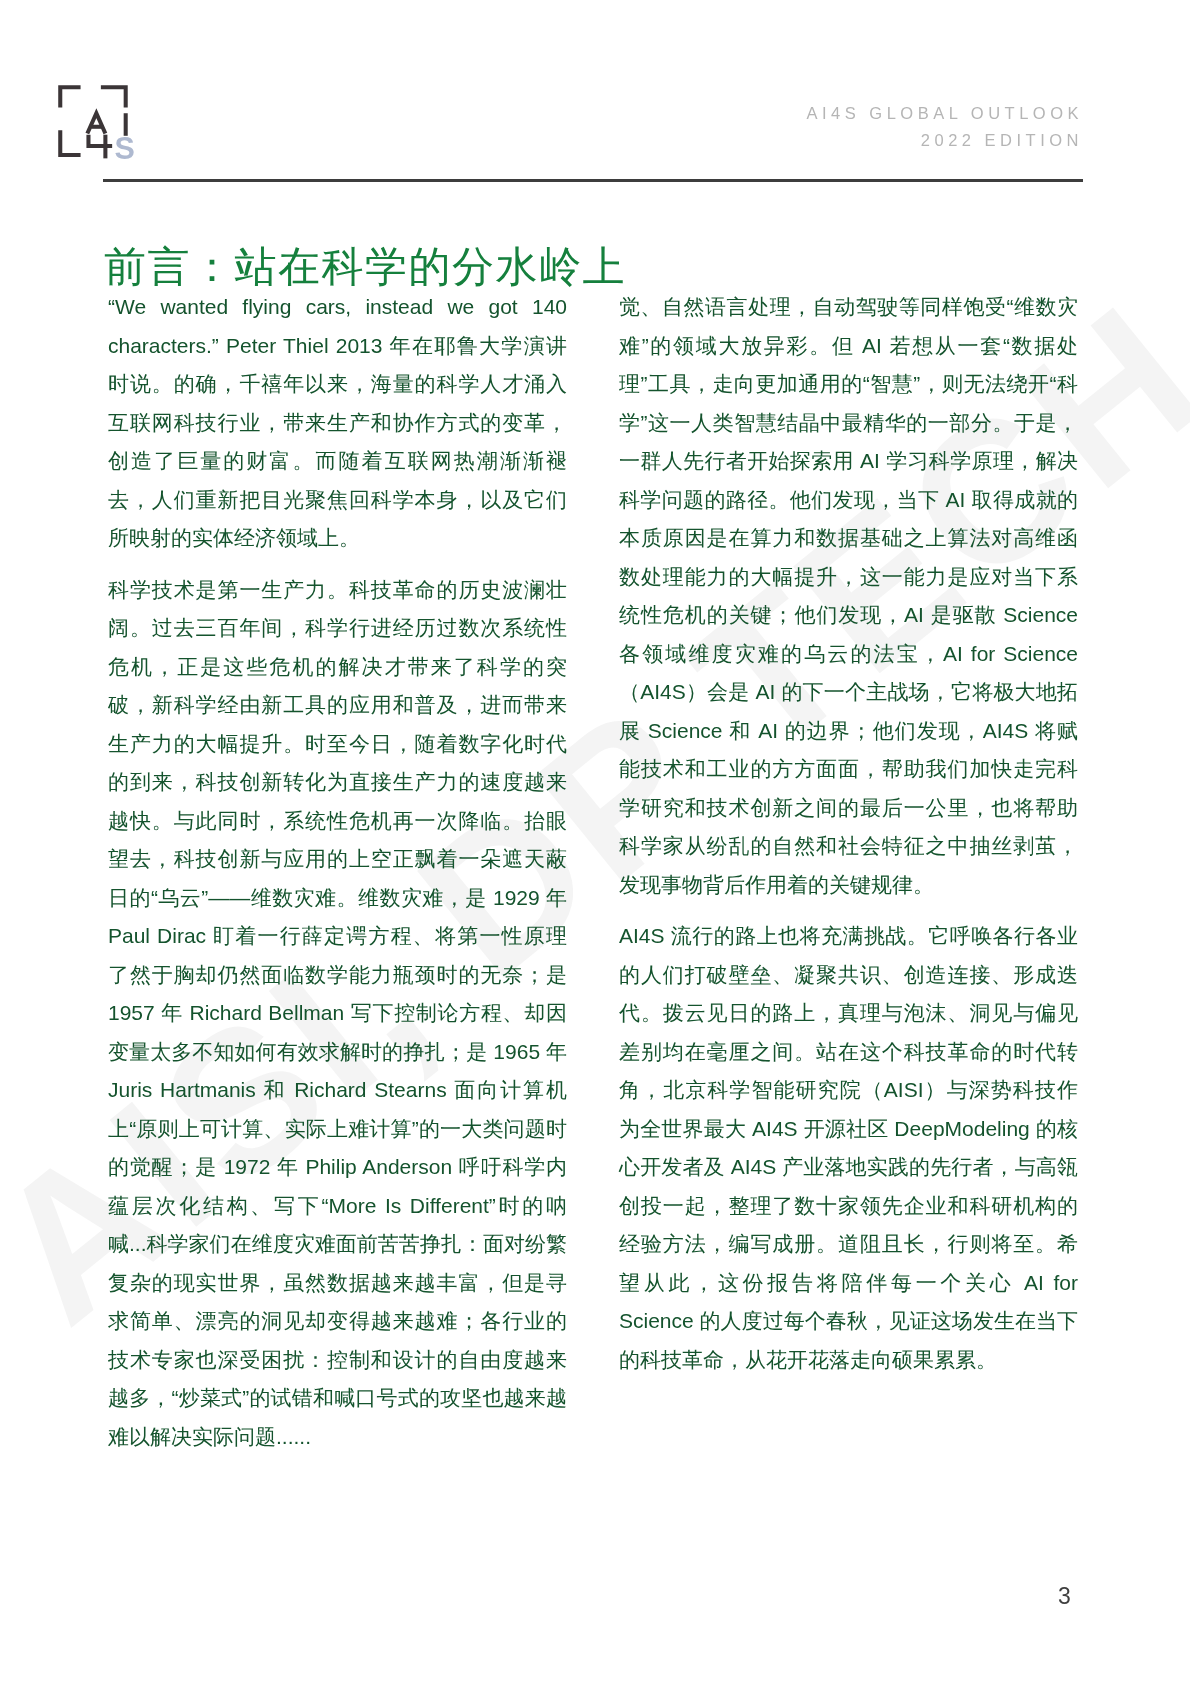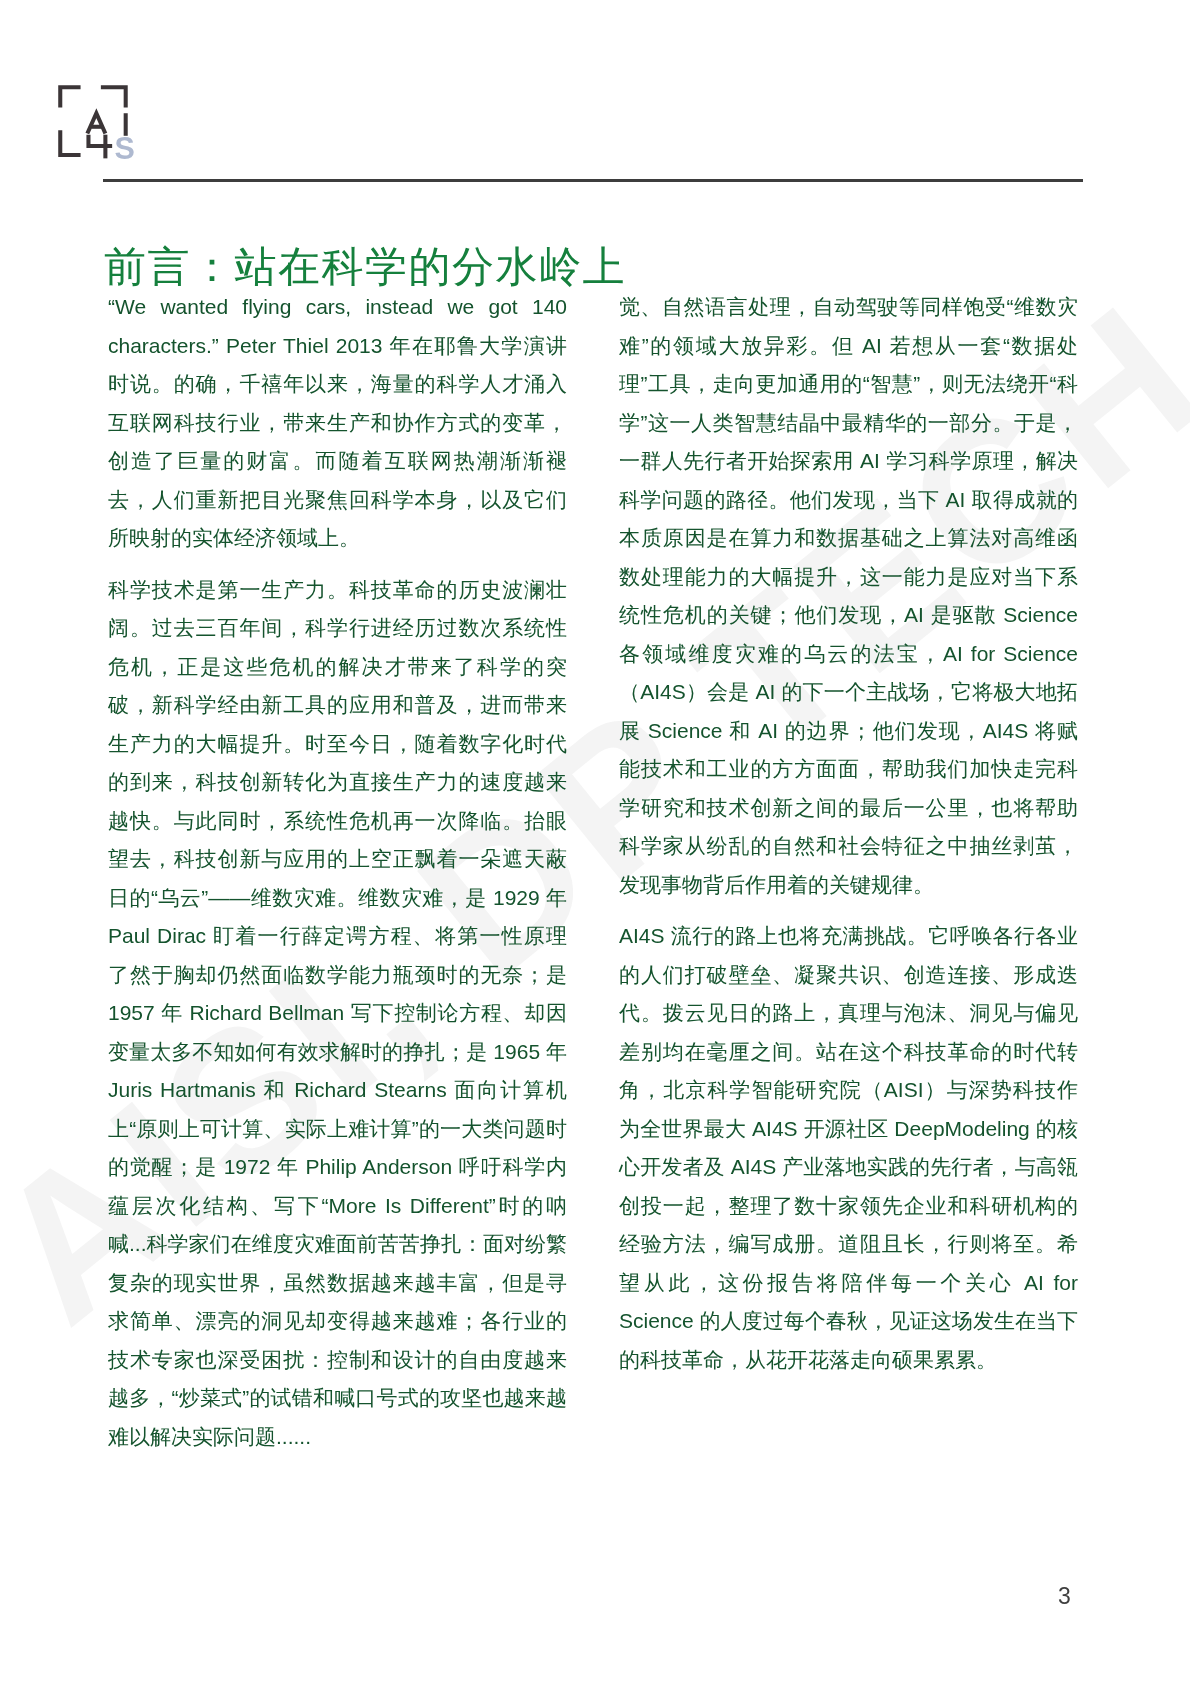--- a/index.html
+++ b/index.html
@@ -111,20 +111,24 @@
       <path d="M34.5,45 H43.5"></path>
 
       <path d="M65,33 V53"></path>
 
       <path d="M32,52 V62 H53"></path>
       <path d="M47,52 V73"></path>
     </g>
     <text x="55" y="74" font-size="27" font-weight="600" fill="#aeb9d0" font-family="Liberation Sans, DejaVu Sans, sans-serif">S</text>
   </svg>
 
+  <div class="masthead">
+    <div>AI4S GLOBAL OUTLOOK</div>
+    <div>2022 EDITION</div>
+  </div>
 
   <div class="rule"></div>
 
   <h1 class="title">前言：站在科学的分水岭上</h1>
 
   <div class="columns">
     <div class="col">
       <p>“We wanted flying cars, instead we got 140 characters.” Peter Thiel 2013 年在耶鲁大学演讲时说。的确，千禧年以来，海量的科学人才涌入互联网科技行业，带来生产和协作方式的变革，创造了巨量的财富。而随着互联网热潮渐渐褪去，人们重新把目光聚焦回科学本身，以及它们所映射的实体经济领域上。</p>
       <p>科学技术是第一生产力。科技革命的历史波澜壮阔。过去三百年间，科学行进经历过数次系统性危机，正是这些危机的解决才带来了科学的突破，新科学经由新工具的应用和普及，进而带来生产力的大幅提升。时至今日，随着数字化时代的到来，科技创新转化为直接生产力的速度越来越快。与此同时，系统性危机再一次降临。抬眼望去，科技创新与应用的上空正飘着一朵遮天蔽日的“乌云”——维数灾难。维数灾难，是 1929 年 Paul Dirac 盯着一行薛定谔方程、将第一性原理了然于胸却仍然面临数学能力瓶颈时的无奈；是 1957 年 Richard Bellman 写下控制论方程、却因变量太多不知如何有效求解时的挣扎；是 1965 年 Juris Hartmanis 和 Richard Stearns 面向计算机上“原则上可计算、实际上难计算”的一大类问题时的觉醒；是 1972 年 Philip Anderson 呼吁科学内蕴层次化结构、写下“More Is Different”时的呐喊...科学家们在维度灾难面前苦苦挣扎：面对纷繁复杂的现实世界，虽然数据越来越丰富，但是寻求简单、漂亮的洞见却变得越来越难；各行业的技术专家也深受困扰：控制和设计的自由度越来越多，“炒菜式”的试错和喊口号式的攻坚也越来越难以解决实际问题......</p>
     </div>

